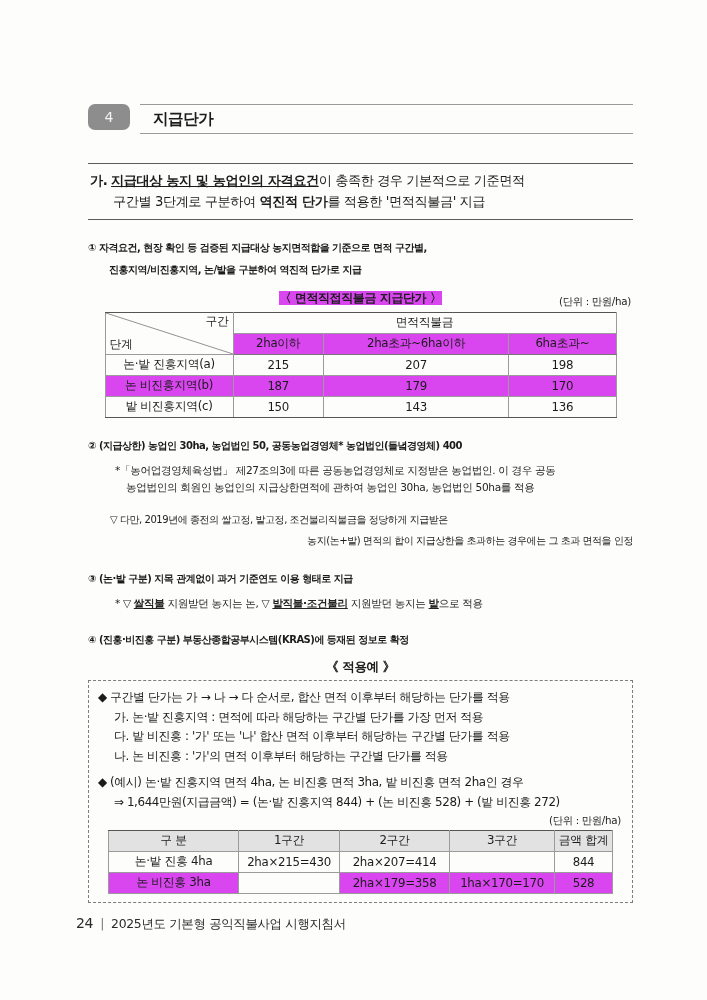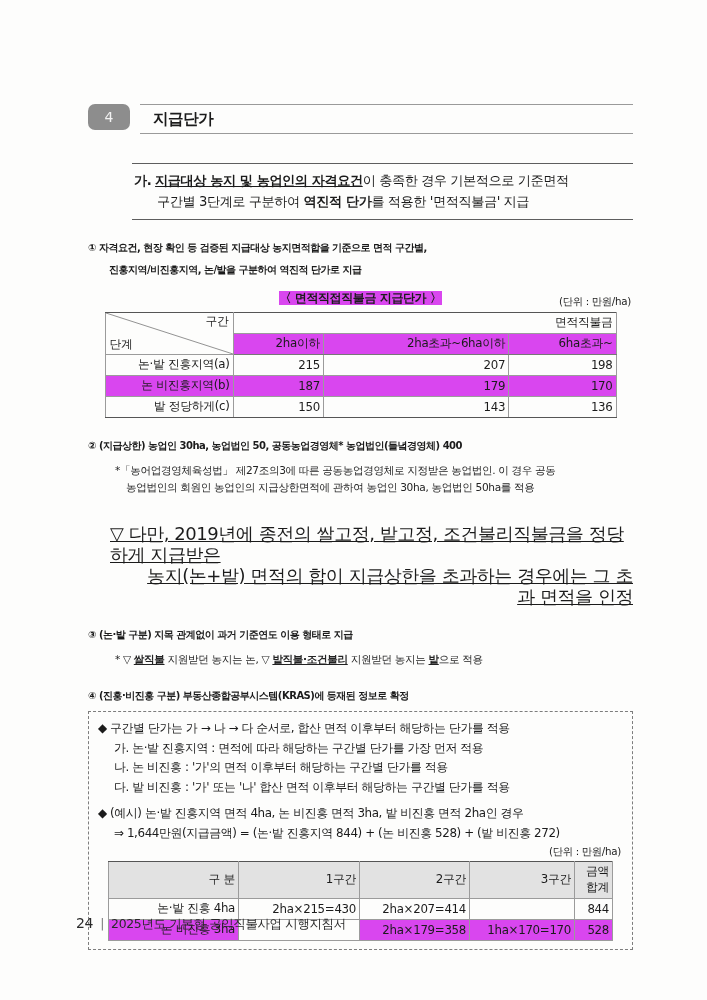--- a/index.html
+++ b/index.html
@@ -64,21 +64,20 @@
     font-weight: bold;
     letter-spacing: -0.4px;
   }
 
   
   .ga-block {
     margin-top: 29px;
     border-top: 1.6px solid #5e5e5e;
     border-bottom: 1.6px solid #5e5e5e;
     padding: 6px 2px 7px 2px;
-    margin-left: 44px;
   }
   .ga-line {
     font-size: 13.2px;
     line-height: 21px;
     letter-spacing: -0.45px;
     white-space: nowrap;
   }
   .ga-line.l2 { padding-left: 23px; }
   .b { font-weight: bold; }
   .bu { font-weight: bold; text-decoration: underline; }
@@ -97,26 +96,25 @@
     font-size: 10.6px;
     line-height: 17px;
     letter-spacing: -0.35px;
     color: #232323;
     margin-top: 5px;
     padding-left: 27px;
   }
   .note .ln2 { padding-left: 11px; }
 
   .tri-item {
-    margin-top: 27px;
-    font-size: 18px;
+    margin-top: 13px;
+    font-size: 10px;
     line-height: 21px;
     letter-spacing: -0.45px;
     padding-left: 22px;
-    text-decoration: underline;
   }
   .tri-item .ln.ind2 { padding-left: 20px; text-align: right; }
 
   
   .tbl-cap {
     text-align: center;
     font-size: 12px;
     font-weight: bold;
     letter-spacing: -0.4px;
     margin-top: 9px;
@@ -134,21 +132,21 @@
   table.doc {
     border-collapse: collapse;
     width: 512px;
     margin: 3px auto 0 auto;
     font-size: 11.8px;
     letter-spacing: -0.3px;
   }
   table.doc td, table.doc th {
     border: 0.8px solid #9b9b9b;
     padding: 2px 3px;
-    text-align: right;
+    text-align: center;
     font-weight: normal;
     height: 19px;
     box-sizing: border-box;
   }
   table.doc .thead-top { border-top: 1.3px solid #555; }
   table.doc .thead-bot { border-bottom: 1.1px solid #777; }
   table.doc tr.last td { border-bottom: 1.3px solid #555; }
 
   .corner {
     position: relative;
@@ -268,21 +266,21 @@
         <td>207</td>
         <td>198</td>
       </tr>
       <tr>
         <td class="hl">논 비진흥지역(b)</td>
         <td class="hl">187</td>
         <td class="hl">179</td>
         <td class="hl">170</td>
       </tr>
       <tr class="last">
-        <td>밭 정당하게(c)</td>
+        <td>밭 비진흥지역(c)</td>
         <td>150</td>
         <td>143</td>
         <td>136</td>
       </tr>
     </tbody>
       </table>
 
     <div class="num-item">
       <div class="ln">
         <span>②</span>
@@ -308,36 +306,37 @@
       <div><span>* ▽ </span><span class="bu">쌀직불</span><span> 지원받던 농지는 논, ▽ </span><span class="bu">밭직불·조건불리</span><span> 지원받던 농지는 </span><span class="bu">밭</span><span>으로 적용</span></div>
     </div>
 
     <div class="num-item">
       <div class="ln">
         <span>④</span>
         <span>(진흥·비진흥 구분) 부동산종합공부시스템(KRAS)에 등재된 정보로 확정</span>
       </div>
     </div>
 
+    <div class="applybox-cap">《 적용예 》</div>
     <div class="applybox">
       <div class="ab-line">◆ 구간별 단가는 가 → 나 → 다 순서로, 합산 면적 이후부터 해당하는 단가를 적용</div>
       <div class="ab-line sub">가. 논·밭 진흥지역 : 면적에 따라 해당하는 구간별 단가를 가장 먼저 적용</div>
+      <div class="ab-line sub">다. 밭 비진흥 : '가' 또는 '나' 합산 면적 이후부터 해당하는 구간별 단가를 적용</div>
       <div class="ab-line sub">나. 논 비진흥 : '가'의 면적 이후부터 해당하는 구간별 단가를 적용</div>
-      <div class="ab-line sub">다. 밭 비진흥 : '가' 또는 '나' 합산 면적 이후부터 해당하는 구간별 단가를 적용</div>
       <div class="ab-gap"></div>
       <div class="ab-line">◆ (예시) 논·밭 진흥지역 면적 4ha, 논 비진흥 면적 3ha, 밭 비진흥 면적 2ha인 경우</div>
       <div class="ab-line arrow">⇒ 1,644만원(지급금액) = (논·밭 진흥지역 844) + (논 비진흥 528) + (밭 비진흥 272)</div>
 
       <div class="unit" style="margin-top:2px;">(단위 : 만원/ha)</div>
 
       <table class="doc" style="width:505px;margin-top:2px;">
         <tbody>
             <tr>
           <td class="thead-top grayhead" style="width:130px;">구  분</td>
-          <td class="thead-top grayhead" style="width:121px;">1구간</td>
+          <td class="thead-top grayhead" style="width:101px;">1구간</td>
           <td class="thead-top grayhead" style="width:110px;">2구간</td>
           <td class="thead-top grayhead" style="width:105px;">3구간</td>
           <td class="thead-top grayhead">금액 합계</td>
         </tr>
         <tr>
           <td>논·밭 진흥 4ha</td>
           <td>2ha×215=430</td>
           <td>2ha×207=414</td>
           <td></td>
           <td>844</td>

